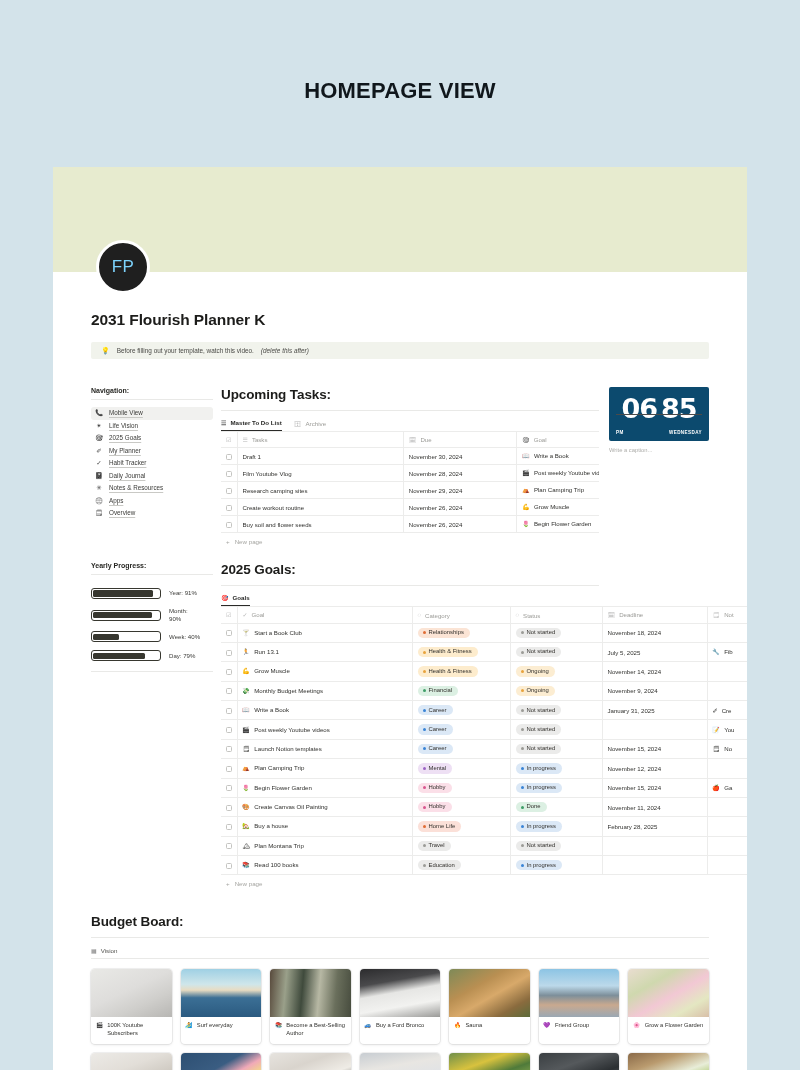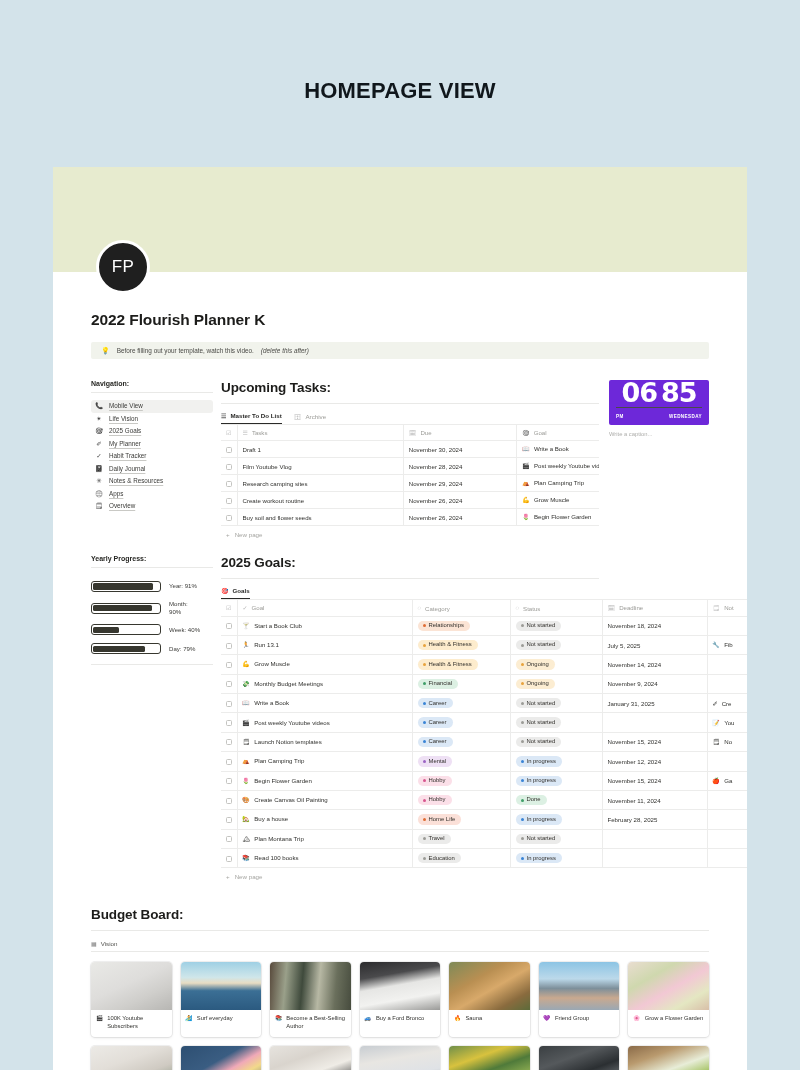--- a/index.html
+++ b/index.html
@@ -26,21 +26,21 @@
     position: absolute; left: 53px; top: 167px;
     width: 694px; height: 903px;
     background: #ffffff;
     overflow: hidden;
   }
   .cover { height: 105px; background: #e7ebcf; }
 
   .avatar {
     position: absolute; left: 43px; top: 73px;
     width: 54px; height: 54px; border-radius: 50%;
-    background: #1f1f1f; color: #ffffff;
+    background: #1f1f1f; color: #7dd3fc;
     display: flex; align-items: center; justify-content: center;
     font-size: 17px; letter-spacing: .5px;
     border: 3px solid #fff;
   }
 
   .body-pad { padding: 0 38px; }
 
   .doc-title {
     font-size: 15.5px; font-weight: 700; color: #1c1c1a;
     margin-top: 39px; letter-spacing: -.1px;
@@ -48,21 +48,21 @@
 
   .callout {
     margin-top: 13px; background: #f1f3ec; border-radius: 2px;
     padding: 6px 10px; display: flex; align-items: center; gap: 7px;
     font-size: 6.4px; color: #4a4a46; height: 17px;
   }
   .callout-ico { font-size: 7px; }
   .callout em { font-style: italic; }
 
   
-  .cols { display: flex; margin-top: 21px; gap: 0; }
+  .cols { display: flex; margin-top: 28px; gap: 0; }
   .col-left { width: 130px; flex: none; padding-right: 8px; }
   .col-mid { flex: 1 1 auto; min-width: 0; }
   .col-right { width: 110px; flex: none; padding-left: 10px; }
 
   .sect-h {
     font-size: 7px; font-weight: 700; color: #282824; margin-bottom: 5px;
   }
   .hr { height: 1px; background: #e9e9e7; margin: 4px 0 7px; }
 
   .nav-item {
@@ -106,21 +106,21 @@
 
   .tag {
     display: inline-flex; align-items: center; gap: 3px;
     border-radius: 8px; padding: 1.5px 6px 1.5px 5px; font-size: 5.9px;
     color: #32302c; line-height: 1.25;
   }
   .dot { width: 3px; height: 3px; border-radius: 50%; display: inline-block; }
 
   
   .clock {
-    width: 100%; background: #6d28d9; border-radius: 2px; padding: 0 7px 6px;
+    width: 100%; background: #0c4a6e; border-radius: 2px; padding: 9px 7px 6px;
     position: relative;
   }
   .clock-digits {
     display: flex; justify-content: center; align-items: center; gap: 4px;
     color: #fff; font-family: "DejaVu Sans", sans-serif; font-weight: 700;
     font-size: 27px; line-height: .95; letter-spacing: -1px;
   }
   .clock-line { position: absolute; left: 7px; right: 7px; top: 27px; height: 1px; background: #4a4a4a; }
   .clock-meta {
     display: flex; justify-content: space-between; align-items: flex-end;
@@ -163,21 +163,21 @@
     <div class="promo-title">HOMEPAGE VIEW</div>
     <div class="promo-sub">
       </div>
   </div>
 
   <div class="window">
     <div class="cover"></div>
     <div class="avatar">FP</div>
 
     <div class="body-pad">
-      <div class="doc-title">2022 Flourish Planner K</div>
+      <div class="doc-title">2031 Flourish Planner K</div>
 
       <div class="callout">
         <span class="callout-ico">💡</span>
         <span>Before filling out your template, watch this video.</span>
         <em>(delete this after)</em>
       </div>
 
       <div class="cols">
 
         <div class="col-left">

